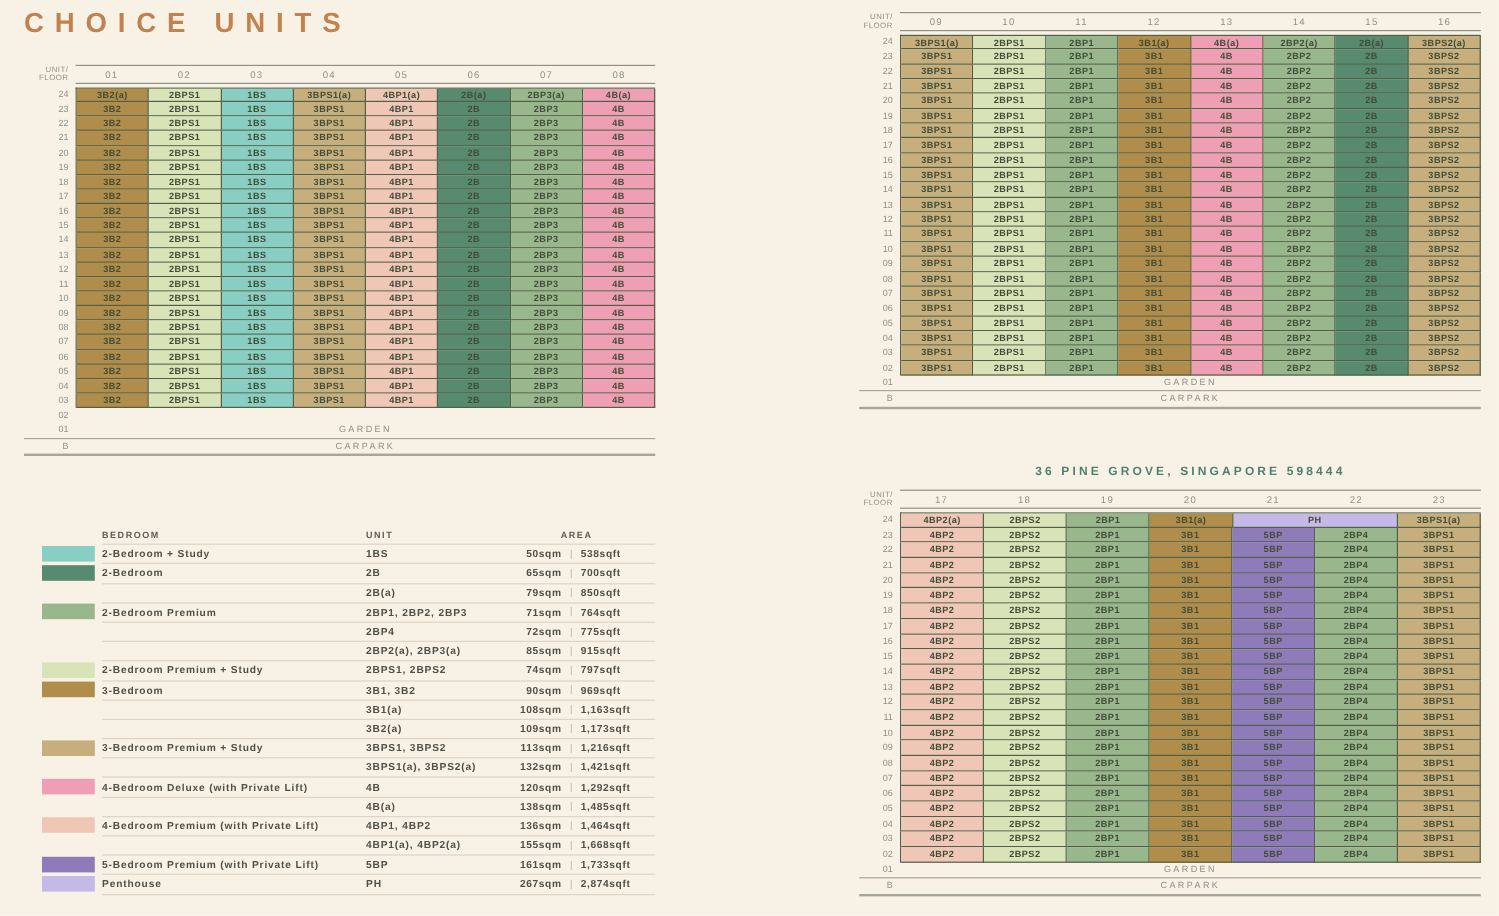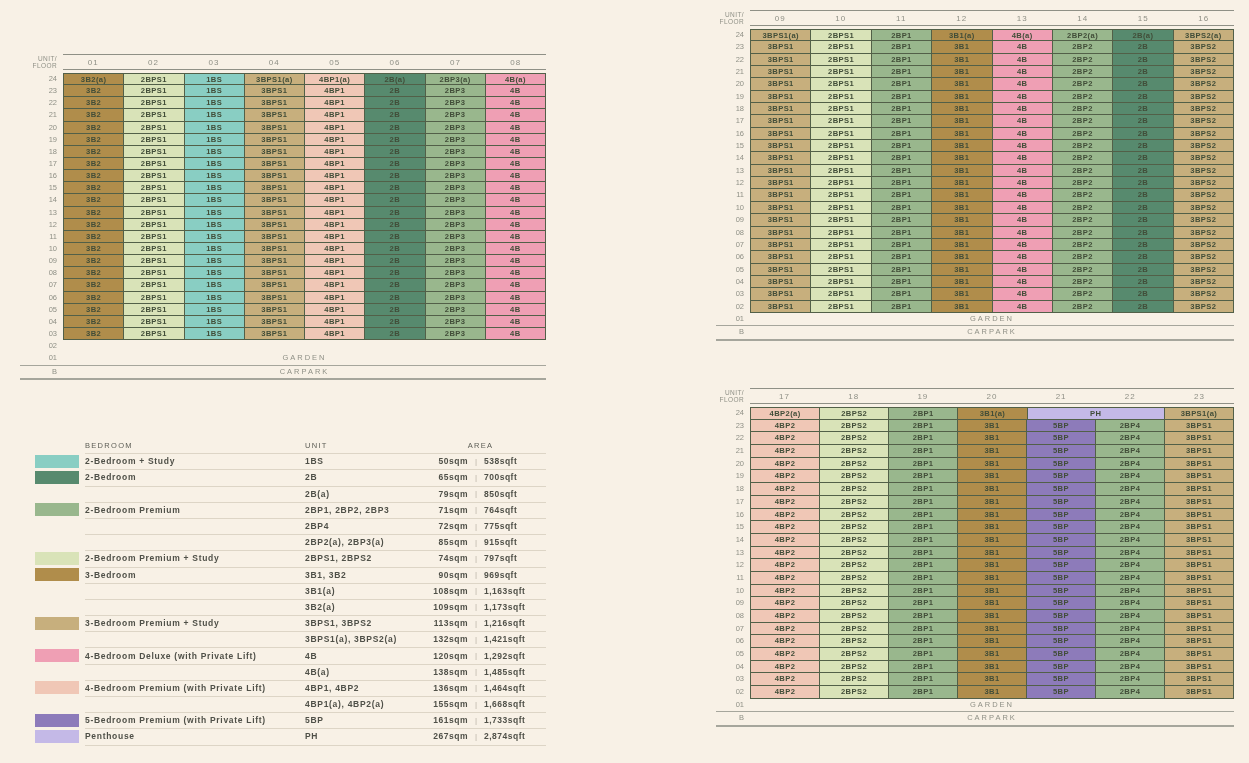--- a/index.html
+++ b/index.html
@@ -36,29 +36,30 @@
   .legend{position:absolute;left:35px;top:437px;width:511px;}
   .lg-row,.lg-header{display:flex;height:16.2px;}
   .lg-swatch-col{width:50px;height:100%;display:flex;align-items:center;}
   .lg-swatch{width:44px;height:13px;}
   .lg-content{flex:1;display:flex;align-items:center;height:100%;border-bottom:1px solid #ddd5c6;}
   .lg-bedroom{width:220px;font-size:8.5px;color:#4f5048;letter-spacing:.7px;font-weight:700;}
   .lg-type{width:110px;font-size:8.5px;color:#4f5048;letter-spacing:.7px;font-weight:700;}
   .lg-sqm{width:53px;text-align:right;font-size:8.5px;color:#4f5048;letter-spacing:.5px;font-weight:700;}
   .lg-pipe{width:16px;text-align:center;font-size:8px;color:#b9b2a4;}
   .lg-sqft{width:62px;font-size:8.5px;color:#4f5048;letter-spacing:.5px;font-weight:700;}
-  .lg-h{font-size:7.5px;font-weight:400;letter-spacing:1.3px;color:#5c5d55;}
+  .lg-h{font-size:7.5px;font-weight:700;letter-spacing:1.3px;color:#5c5d55;}
   .lg-h.h-bedroom{width:220px;}
   .lg-h.h-type{width:110px;}
   .lg-h.h-area{width:131px;text-align:center;}
 </style>
 </head>
 <body>
 
 <div class="page">
+  <h1 class="main-title">CHOICE UNITS</h1>
   <section id="b0" class="building b30">
       <div class="b-header">
         <div class="b-label">
           <div>UNIT/</div>
           <div>FLOOR</div>
         </div>
         <div class="b-cols">
           <span>01</span>
           <span>02</span>
           <span>03</span>
@@ -896,20 +897,21 @@
       <div class="b-row band-row">
         <div class="b-floor">01</div>
         <div class="b-band">GARDEN</div>
       </div>
       <div class="b-row band-row band-last">
         <div class="b-floor">B</div>
         <div class="b-band">CARPARK</div>
       </div>
     </section>
   <section id="b2" class="building b36">
+      <div class="b-title">36 PINE GROVE, SINGAPORE 598444</div>
       <div class="b-header">
         <div class="b-label">
           <div>UNIT/</div>
           <div>FLOOR</div>
         </div>
         <div class="b-cols">
           <span>17</span>
           <span>18</span>
           <span>19</span>
           <span>20</span>

